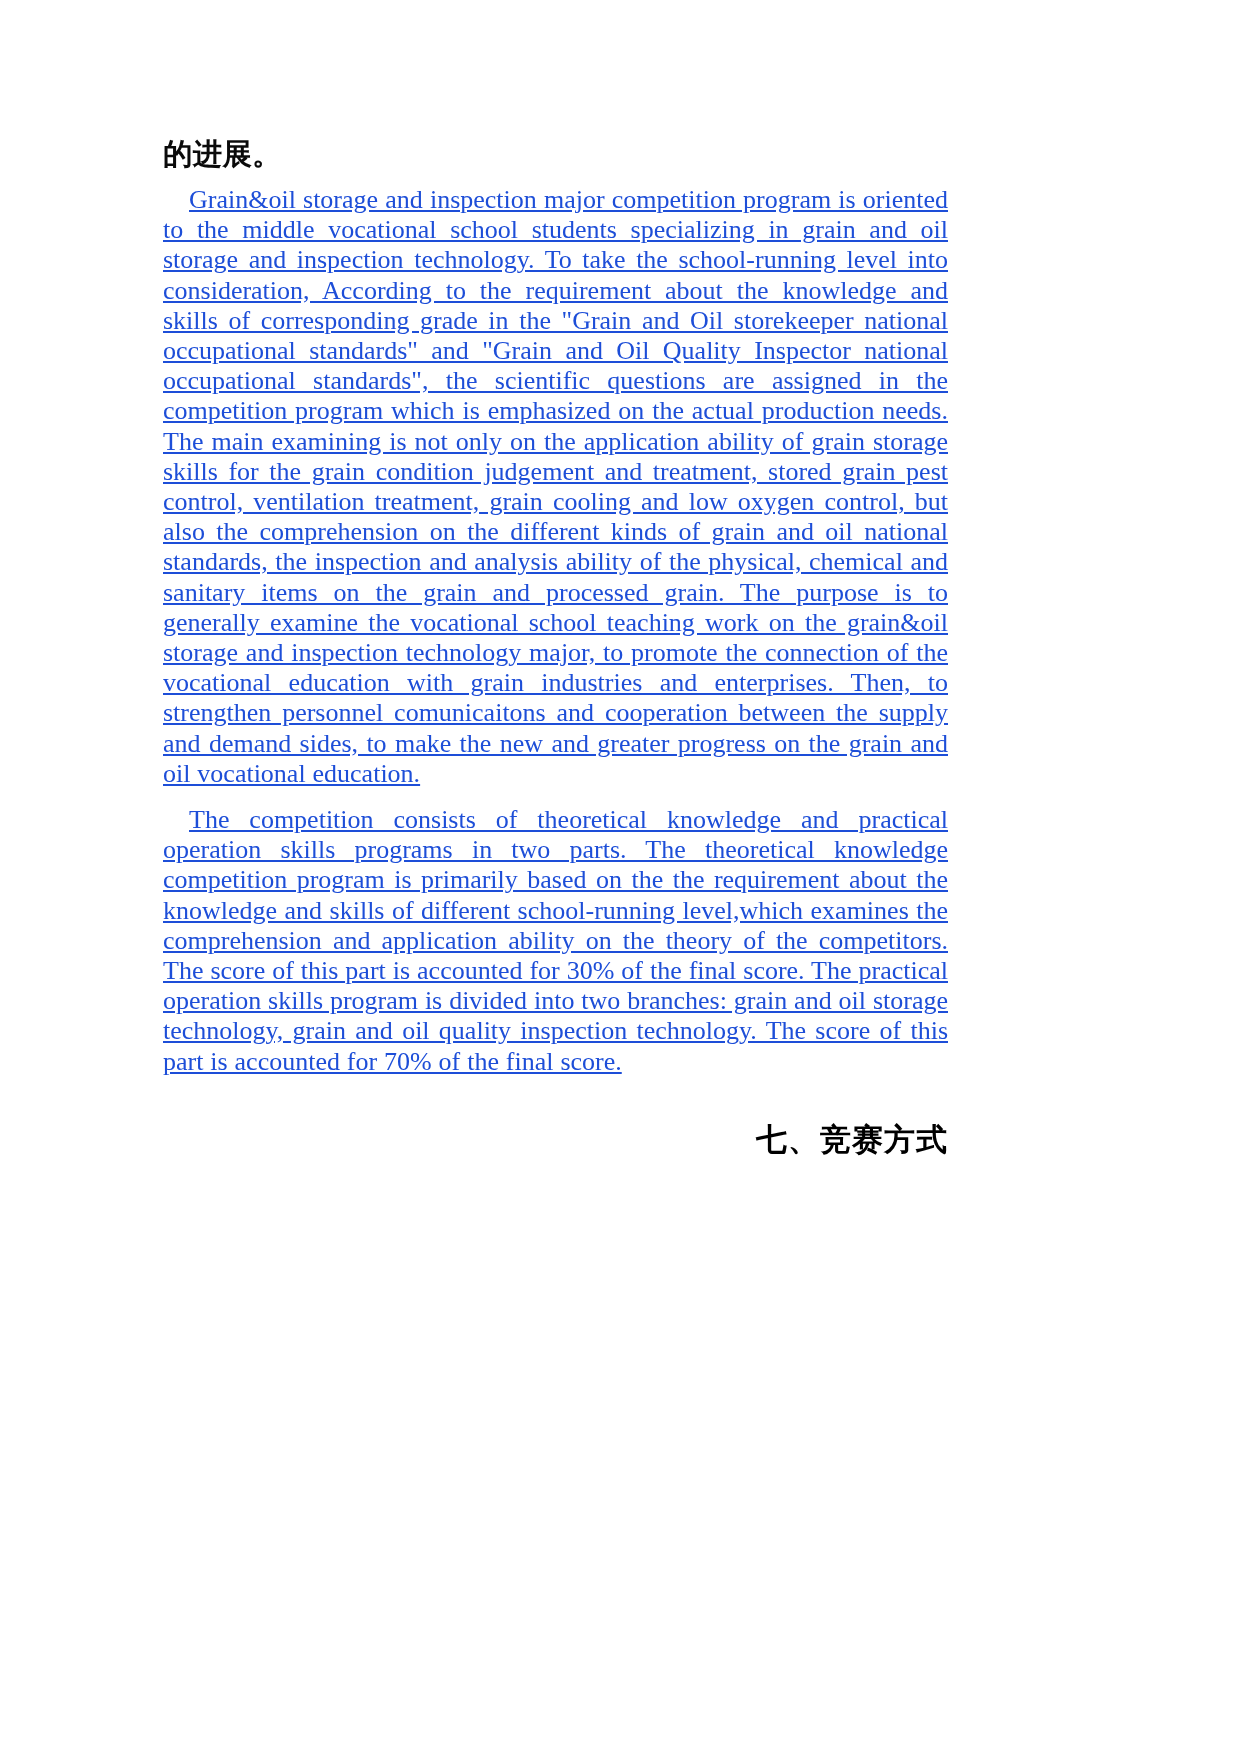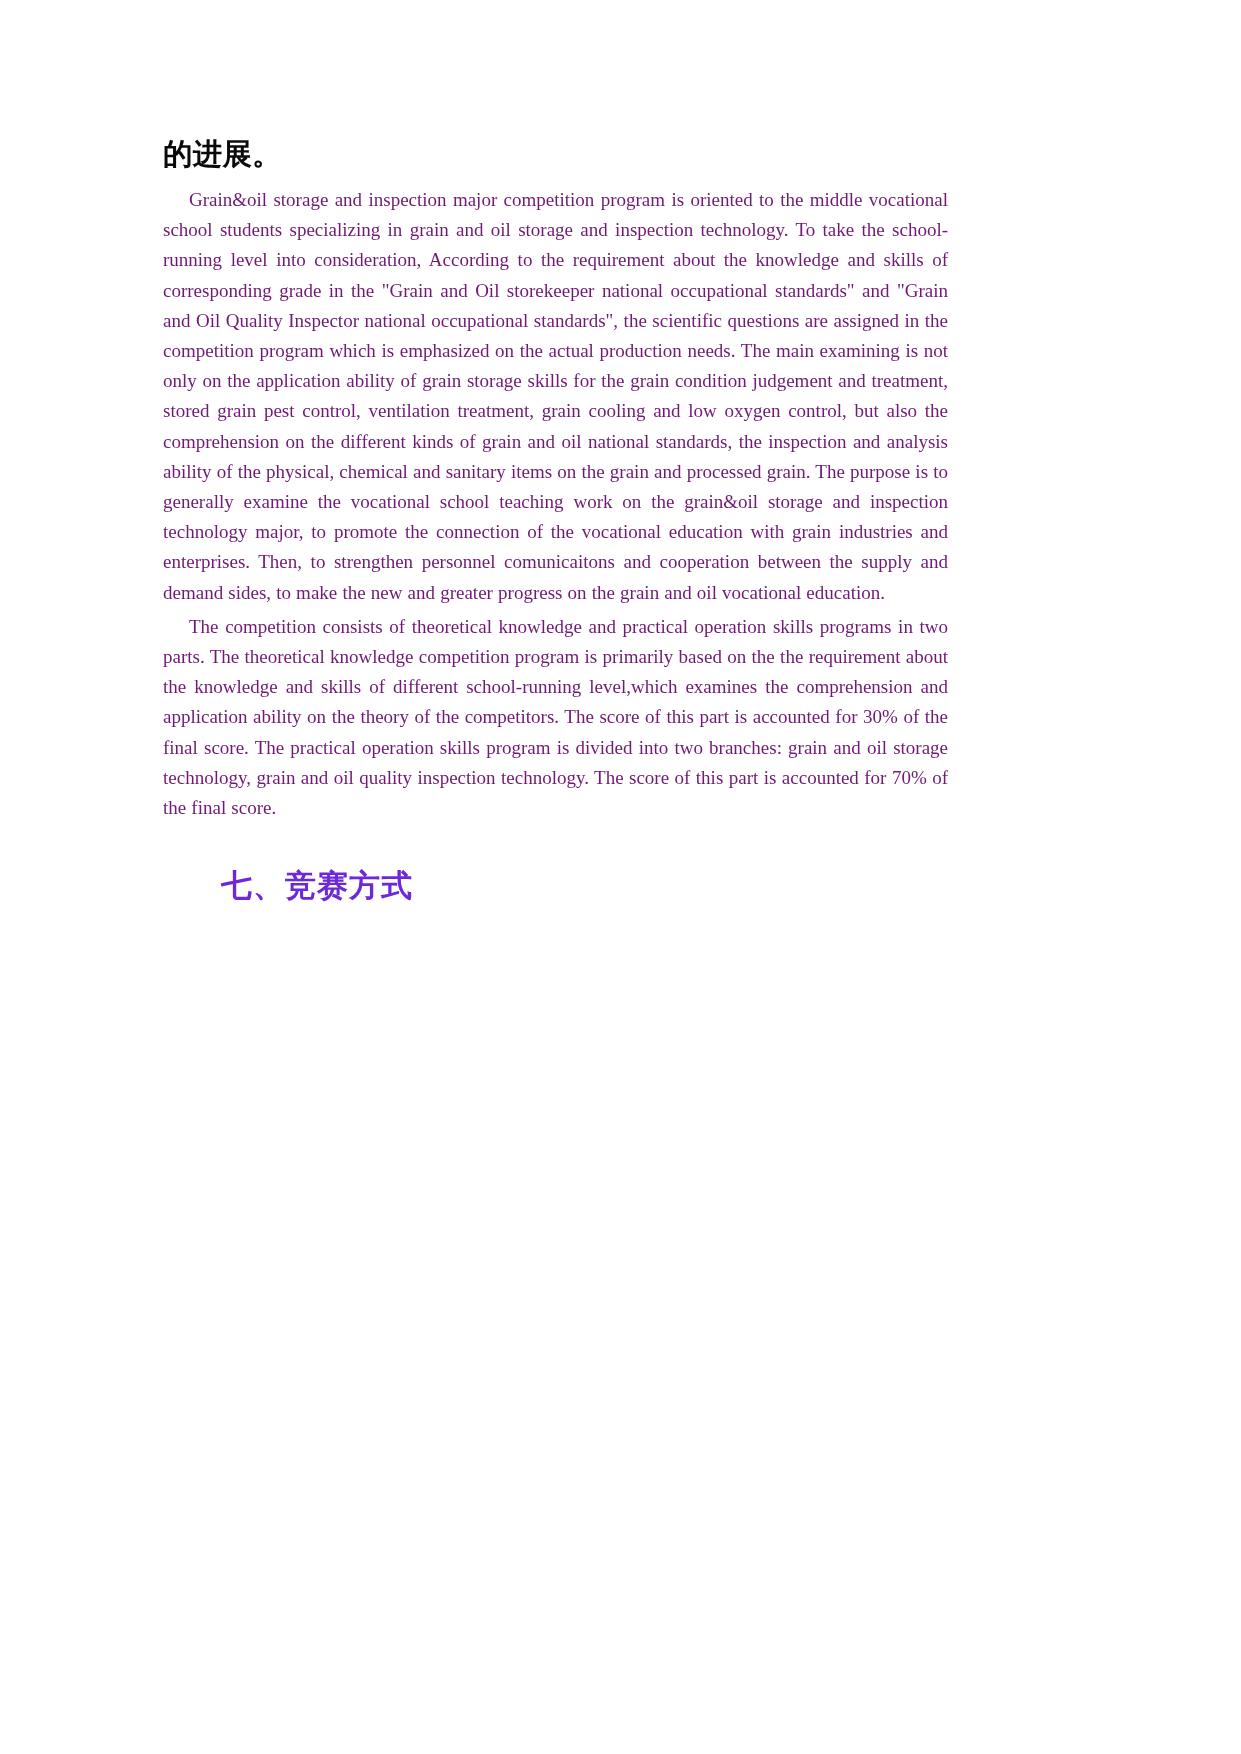--- a/index.html
+++ b/index.html
@@ -37,42 +37,44 @@
   .cn-para.indent {
     text-indent: 59px;
   }
   .cn-first {
     margin-bottom: 0px;
   }
 
   
   .en-para {
     font-family: "Liberation Serif", "DejaVu Serif", serif;
-    font-size: 19px;
+    font-size: 26px;
     line-height: 30.2px;
-    color: #701a75;
+    color: #1d4ed8;
     text-align: justify;
     margin: 0;
     text-indent: 26px;
     word-spacing: 0.4px;
+    text-decoration: underline;
   }
   .en-para + .en-para {
-    margin-top: 4px;
+    margin-top: 16px;
   }
 
   
   .cn-heading {
     font-family: "DejaVu Sans", "Liberation Sans", sans-serif;
     font-size: 31px;
     font-weight: 700;
-    color: #6d28d9;
+    color: #000000;
     margin: 0;
     padding-top: 42px;
     text-indent: 58px;
     letter-spacing: 1px;
+    text-align: right;
   }
 
   
   .page-number {
     position: absolute;
     left: 0;
     right: 0;
     top: 1600px;
     text-align: center;
     font-family: "Liberation Serif", "DejaVu Serif", serif;

